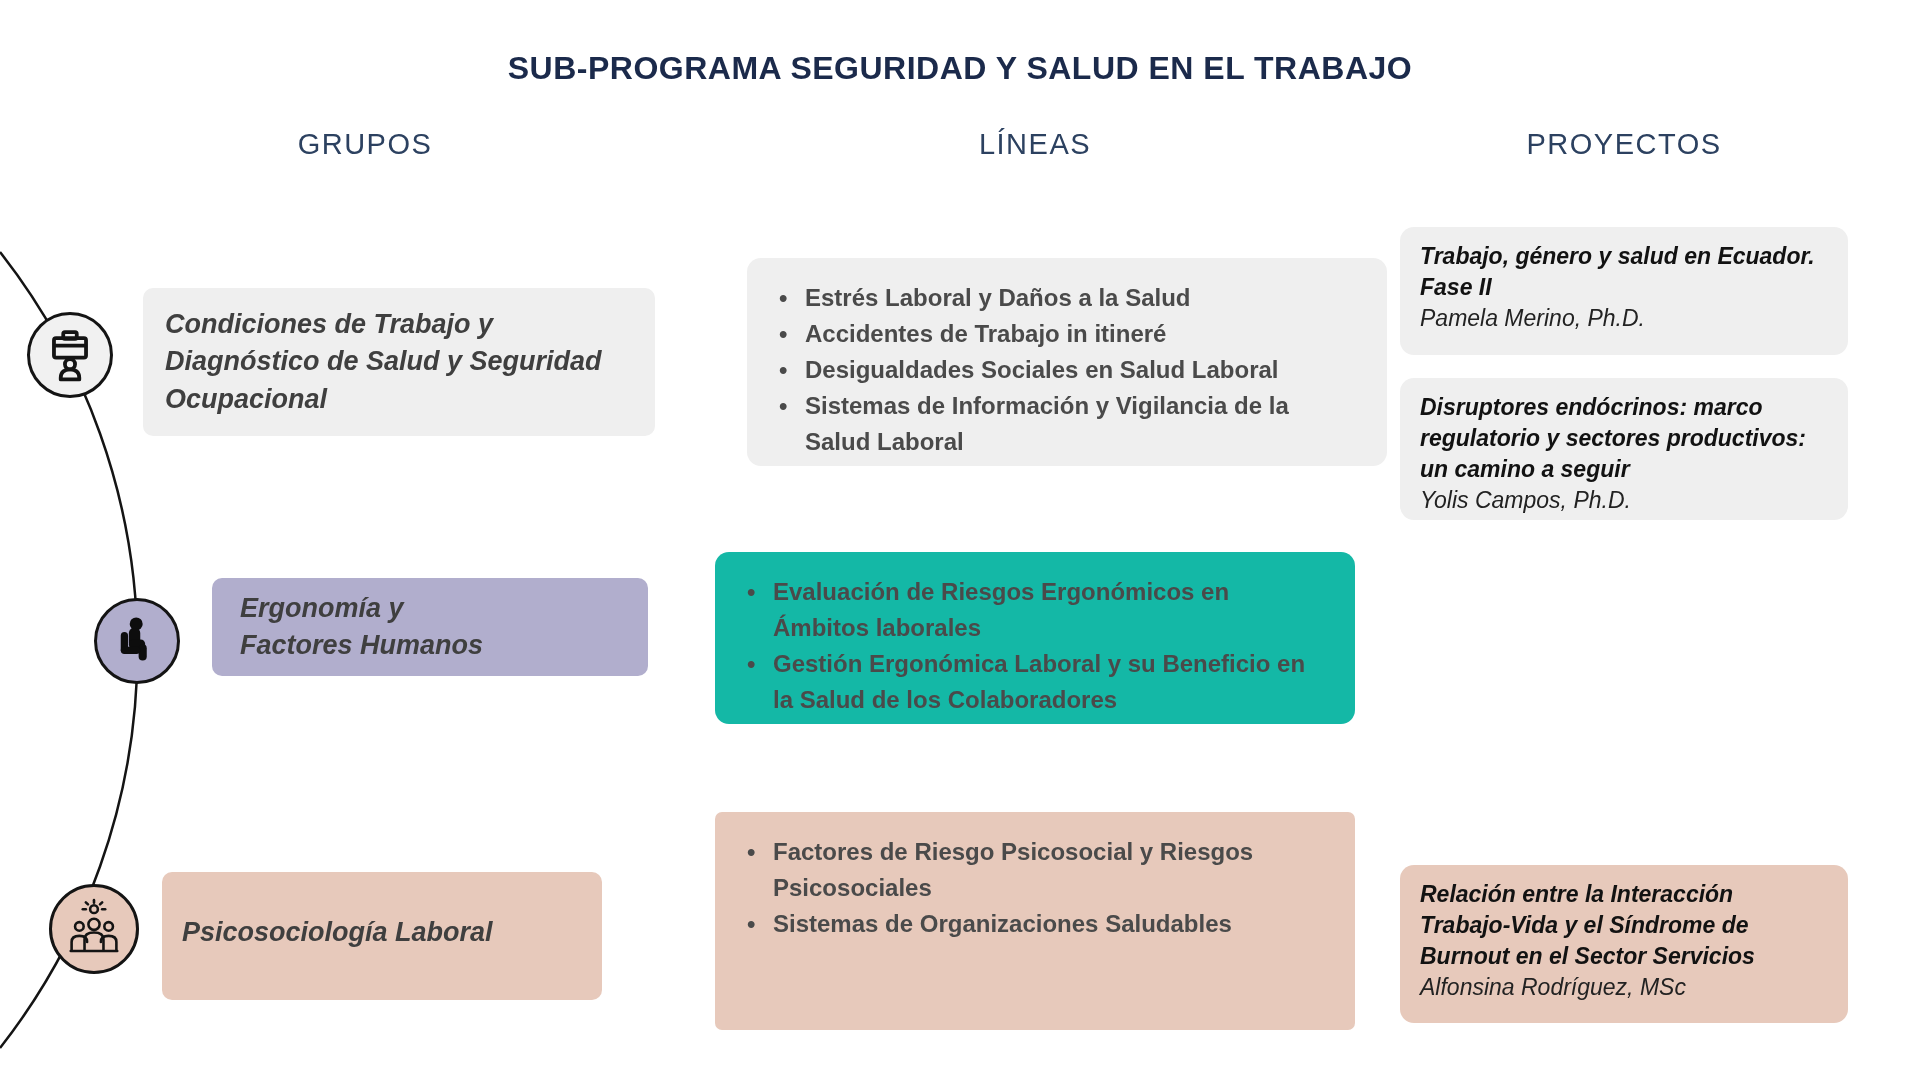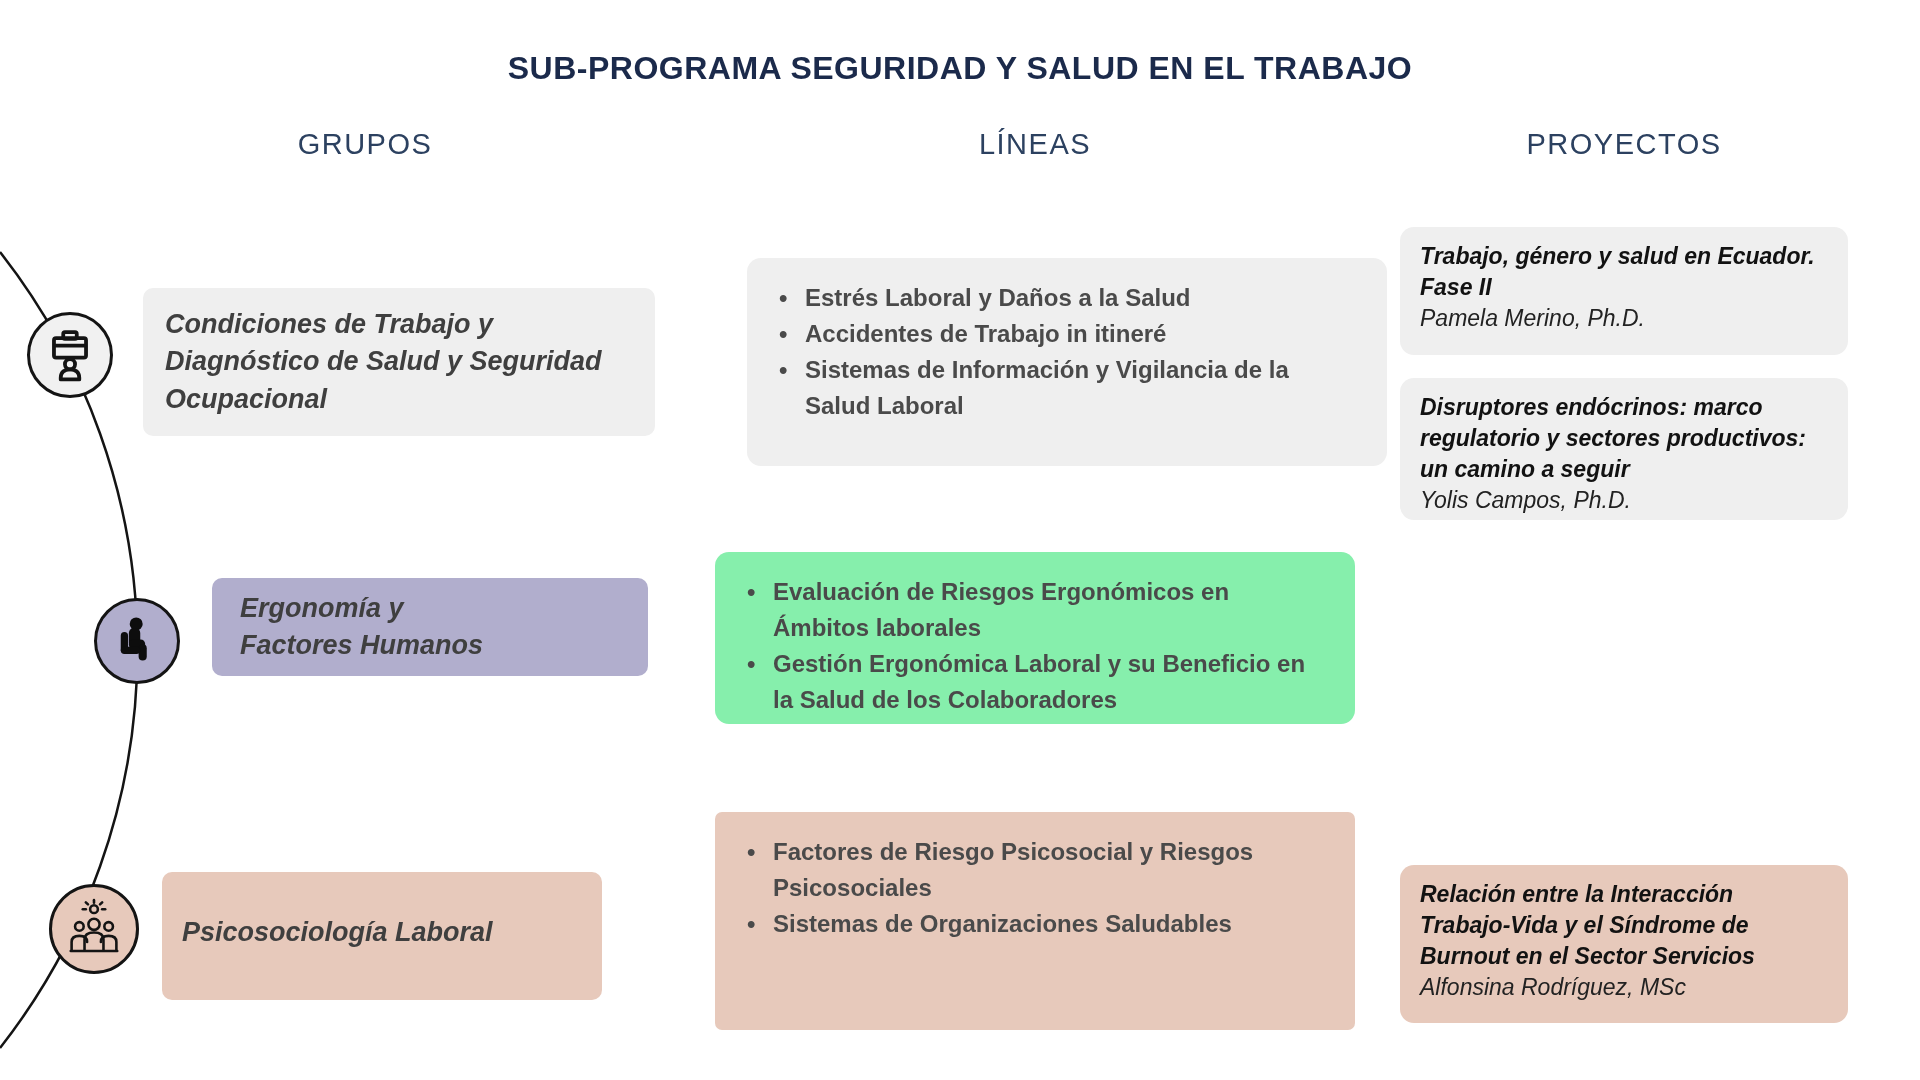--- a/index.html
+++ b/index.html
@@ -58,21 +58,21 @@
   .group-box.g2 { left: 212px; top: 578px; width: 436px; height: 98px; background: #b1aecd; padding: 0 130px 0 28px; }
   .group-box.g3 { left: 162px; top: 872px; width: 440px; height: 128px; background: #e7c9bb; padding: 0 60px 6px 20px; }
 
   
   .lines-box {
     left: 715px; width: 640px;
     border-radius: 14px;
     padding: 22px 42px 0 26px;
   }
   .lines-box.l1 { top: 258px; height: 208px; background: #efefef; margin-left: 32px; }
-  .lines-box.l2 { top: 552px; height: 172px; background: #86efac; }
+  .lines-box.l2 { top: 552px; height: 172px; background: #14b8a6; }
   .lines-box.l3 { top: 812px; height: 218px; background: #e7c9bb; border-radius: 7px; }
   .lines-box ul { list-style: none; }
   .lines-box li {
     position: relative;
     padding-left: 32px;
     font-size: 24px; font-weight: 700;
     color: #4a4a4a;
     line-height: 36px;
   }
   .lines-box li::before {
@@ -164,20 +164,21 @@
   <span>Ergonomía y Factores Humanos</span>
 </div>
 <div class="abs group-box g3">
   <span>Psicosociología Laboral</span>
 </div>
 
 <div class="abs lines-box l1">
   <ul>
     <li>Estrés Laboral y Daños a la Salud</li>
     <li>Accidentes de Trabajo in itineré</li>
+    <li>Desigualdades Sociales en Salud Laboral</li>
     <li>Sistemas de Información y Vigilancia de la Salud Laboral</li>
   </ul>
 </div>
 <div class="abs lines-box l2">
   <ul>
     <li>Evaluación de Riesgos Ergonómicos en Ámbitos laborales</li>
     <li>Gestión Ergonómica Laboral y su Beneficio en la Salud de los Colaboradores</li>
   </ul>
 </div>
 <div class="abs lines-box l3">

